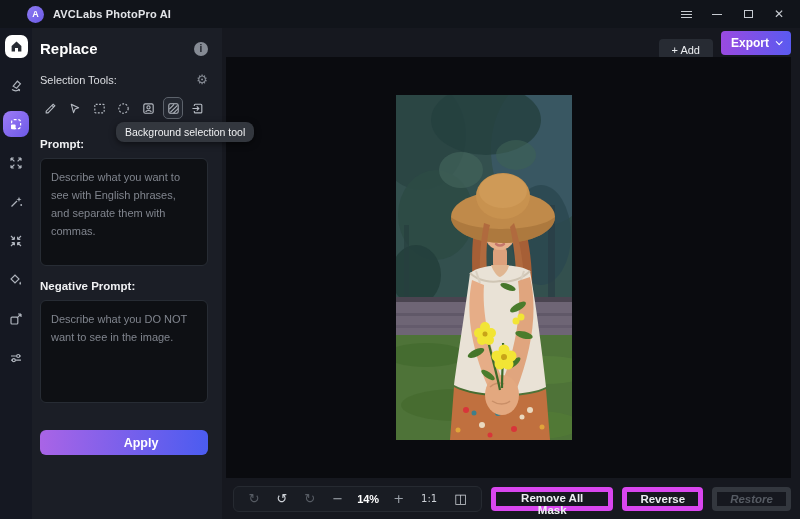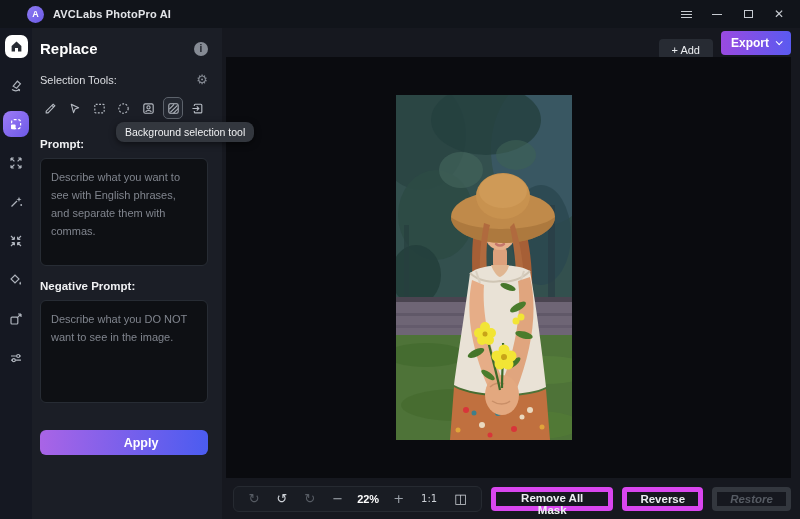--- a/index.html
+++ b/index.html
@@ -339,21 +339,21 @@
         <circle cx="108" cy="262" r="3" fill="#c8a418"></circle>
       </svg>
     </div>
 
     <div class="bottom">
       <div class="zoombar">
         <button class="zb dim">↻</button>
         <button class="zb bright">↺</button>
         <button class="zb dim">↻</button>
         <button class="zb">−</button>
-        <span class="zoom-level">22%</span>
+        <span class="zoom-level">14%</span>
         <button class="zb">+</button>
         <button class="zb ratio">1:1</button>
         <button class="zb bright">◫</button>
       </div>
       <div class="spacer"></div>
       <button class="foot-btn">Remove All Mask</button>
       <button class="foot-btn">Reverse</button>
       <button class="foot-btn disabled">Restore</button>
     </div>
   </div>

